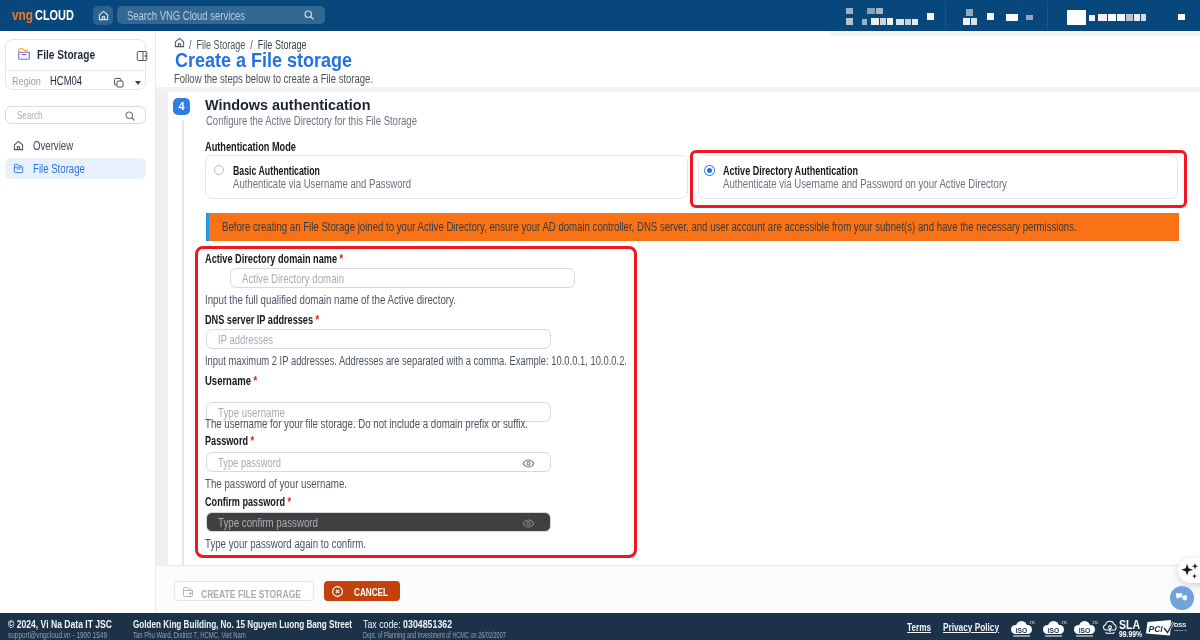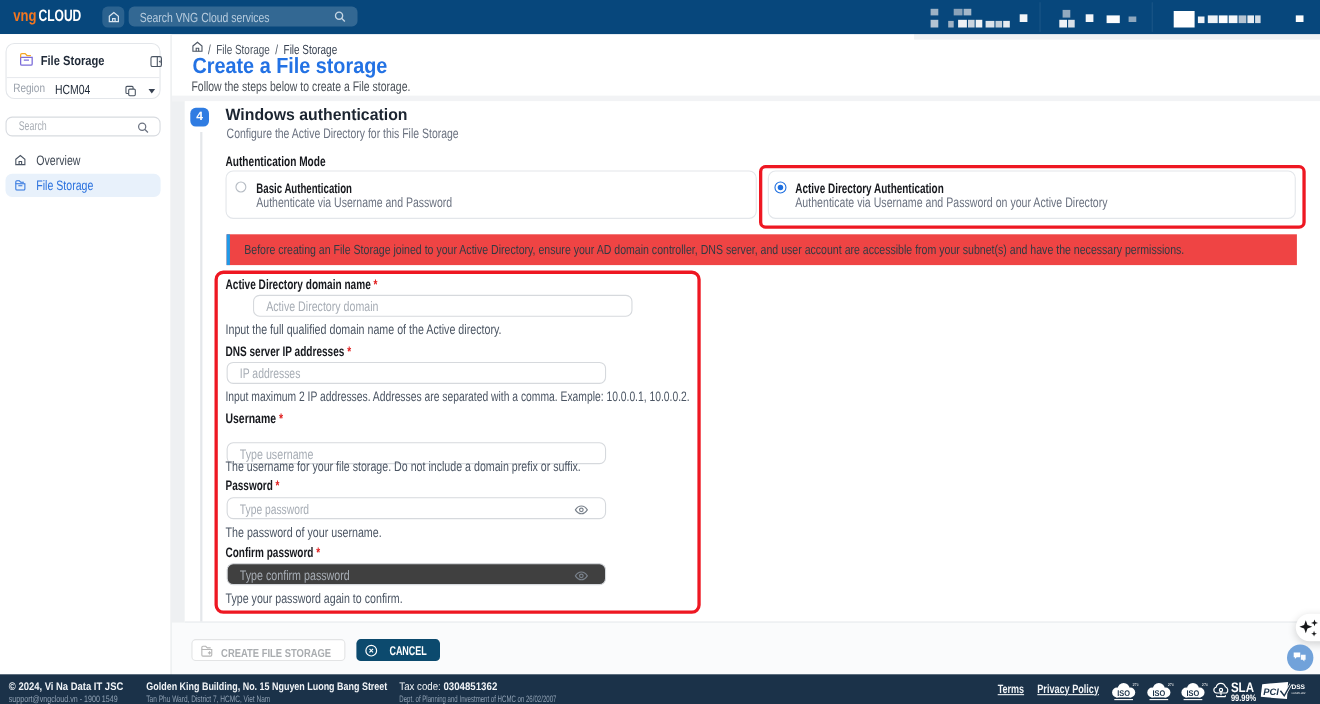--- a/index.html
+++ b/index.html
@@ -137,21 +137,21 @@
 </div>
 <div class="abs" style="left:698px;top:155px;width:480px;height:44px;border:1px solid #e3e6ea;border-radius:7px;background:#fff;padding-left:12px;">
   <div class="abs" style="left:5px;top:9px;width:11px;height:11px;border:1.5px solid #1e6fe0;border-radius:50%;background:#fff;"></div>
   <div class="abs" style="left:8px;top:12px;width:5px;height:5px;background:#1e6fe0;border-radius:50%;"></div>
   <span class="tx" style="position:absolute;left:24px;top:7.5px;font-size:12.5px;font-weight:bold;color:#16181d;transform:scaleX(.724);">Active Directory Authentication</span>
   <span class="tx" style="position:absolute;left:24px;top:20.5px;font-size:12.5px;color:#6b7280;transform:scaleX(.771);">Authenticate via Username and Password on your Active Directory</span>
 </div>
 
 <div class="abs" style="left:690px;top:150px;width:497px;height:58px;border:3.5px solid #ee1722;border-radius:6px;"></div>
 
-<div class="abs" style="left:206px;top:213px;width:973px;height:28px;background:#ef4444;">
+<div class="abs" style="left:206px;top:213px;width:973px;height:28px;background:#f97316;">
   <div class="abs" style="left:0;top:0;width:3px;height:28px;background:#1e9be9;"></div>
   <span class="tx" style="position:absolute;left:16px;top:6.5px;font-size:12px;color:#333a42;transform:scaleX(.801);">Before creating an File Storage joined to your Active Directory, ensure your AD domain controller, DNS server, and user account are accessible from your subnet(s) and have the necessary permissions.</span>
 </div>
 
 <div class="abs" style="left:195px;top:246px;width:442px;height:312px;border:3.5px solid #ee1722;border-radius:8px;"></div>
 
 <span class="tx" style="position:absolute;left:205px;top:251.5px;font-size:12.5px;font-weight:bold;color:#16181d;transform:scaleX(.734);">Active Directory domain name <span style="color:#e02020;">*</span></span>
 <div class="abs" style="left:206px;top:268px;width:345px;height:20px;border:1px solid #d6d9dd;border-radius:6px;background:#fff;margin-left:24px;">
   <span class="tx" style="position:absolute;left:11px;top:3px;font-size:12.5px;color:#a7adb5;transform:scaleX(.773);">Active Directory domain</span>
 </div>
@@ -190,21 +190,21 @@
 <span class="tx" style="position:absolute;left:205px;top:536.5px;font-size:12.5px;color:#4b5563;transform:scaleX(.775);">Type your password again to confirm.</span>
 
 <div class="abs" style="left:174px;top:581px;width:140px;height:20px;background:#fff;border:1px solid #e3e4e5;border-radius:4px;">
   <svg width="12" height="12" viewBox="0 0 24 24" style="position:absolute;left:7px;top:4px;">
     <path d="M3 9h18v10a2 2 0 0 1-2 2H5a2 2 0 0 1-2-2z" fill="none" stroke="#b5b5b5" stroke-width="2"></path>
     <path d="M3 9V5a2 2 0 0 1 2-2h5l3 3h6" fill="none" stroke="#b5b5b5" stroke-width="2"></path>
     <path d="M14 15h6M17 12v6" stroke="#b5b5b5" stroke-width="2"></path>
   </svg>
   <span class="tx" style="position:absolute;left:26px;top:5.5px;font-size:10.5px;font-weight:bold;color:#aaadb0;transform:scaleX(.815);">CREATE FILE STORAGE</span>
 </div>
-<div class="abs" style="left:324px;top:581px;width:76px;height:20px;background:#0c4a6e;border-radius:4px;">
+<div class="abs" style="left:324px;top:581px;width:76px;height:20px;background:#c2410c;border-radius:4px;">
   <svg width="13" height="13" viewBox="0 0 24 24" style="position:absolute;left:7px;top:3.5px;" fill="none" stroke="#ffffff" stroke-width="2">
       <circle cx="12" cy="12" r="9"></circle>
       <path d="M9 9l6 6M15 9l-6 6"></path>
     </svg>
   <span class="tx" style="position:absolute;left:30px;top:4.5px;font-size:11.5px;font-weight:bold;color:#ffffff;transform:scaleX(.71);">CANCEL</span>
 </div>
 
 <div class="abs" style="left:1178px;top:558px;width:40px;height:25px;background:#ffffff;border-radius:13px;box-shadow:0 2px 8px rgba(0,0,0,.18);"></div>
 <svg width="20" height="20" viewBox="0 0 24 24" style="position:absolute;left:1180px;top:561px;" fill="#17181a">
   <path d="M8.5 3.5l1.8 5.2 5.2 1.8-5.2 1.8-1.8 5.2-1.8-5.2-5.2-1.8 5.2-1.8z"></path>

